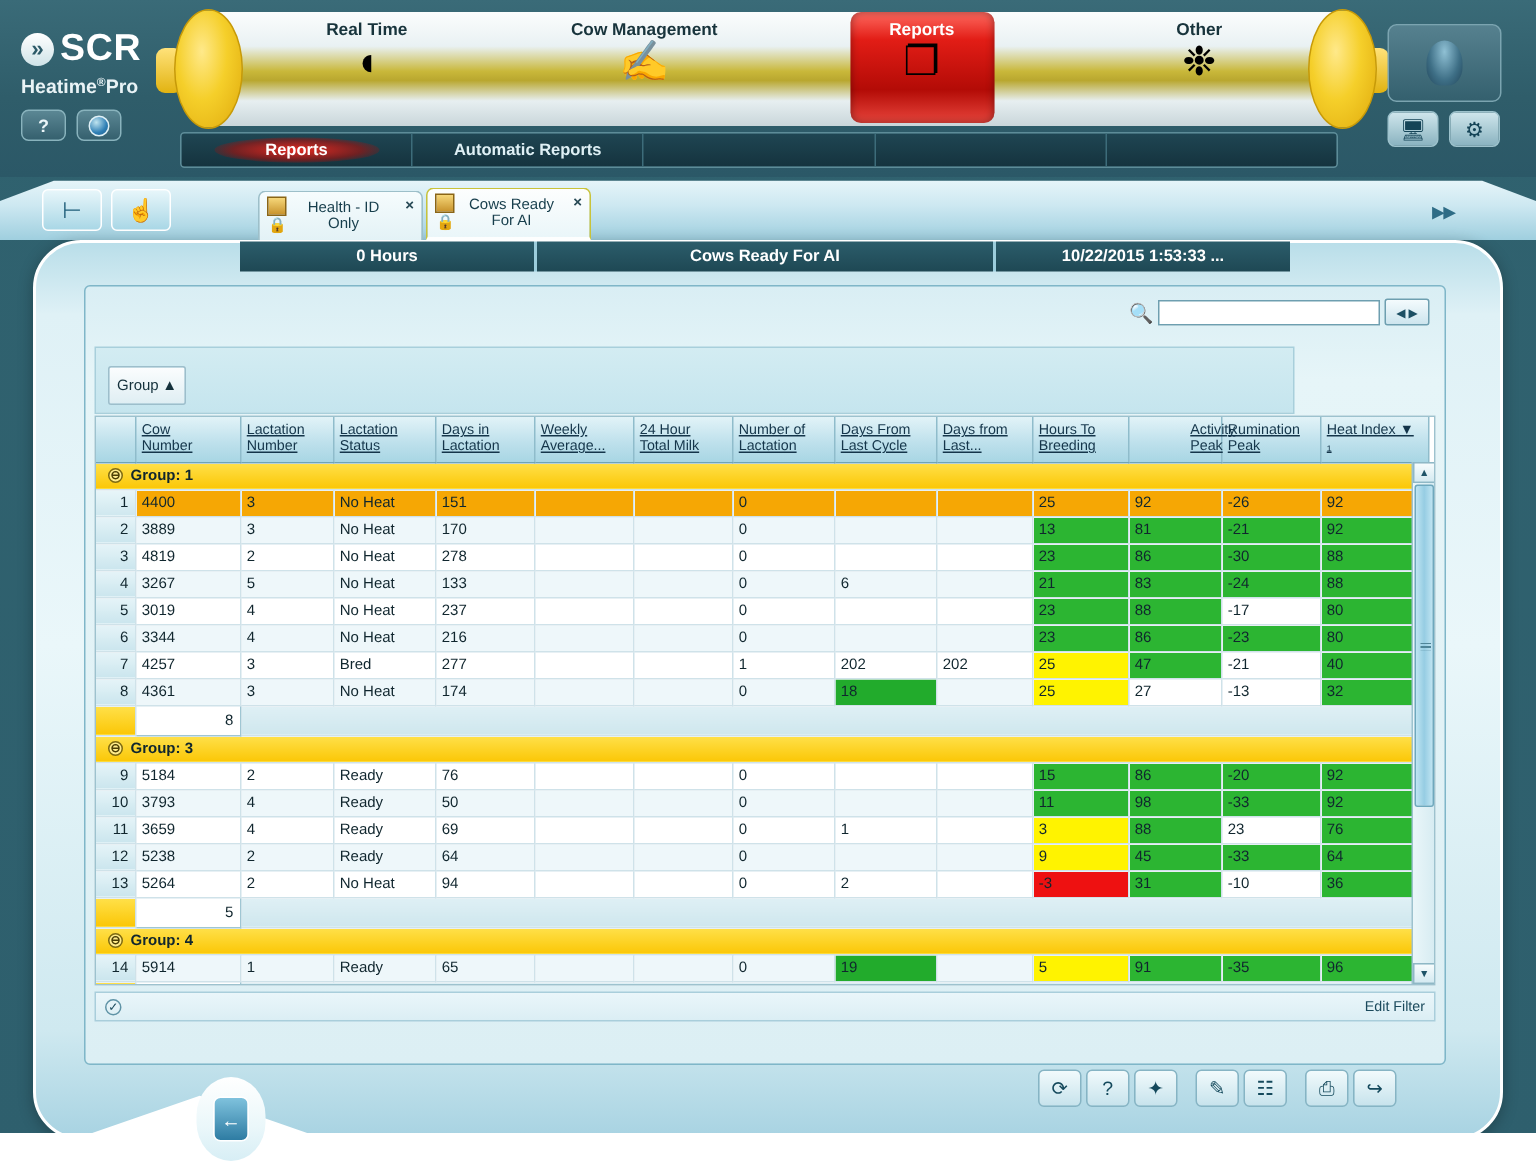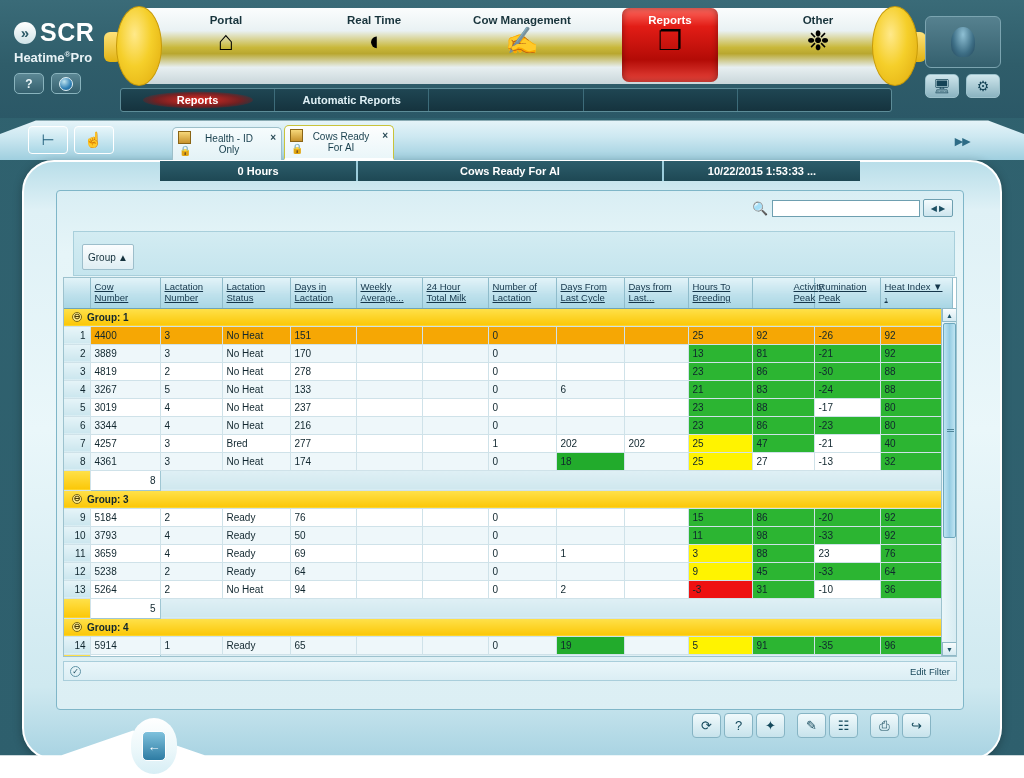--- a/index.html
+++ b/index.html
@@ -215,21 +215,21 @@
     font-family: "Liberation Sans", sans-serif; color: #123;
   }
   .srch-nav {
     width: 30px; height: 18px; border: 1px solid #6e9fb0; border-radius: 2px;
     background: linear-gradient(180deg,#f4fbfd 0%, #cde5ee 100%);
     display: flex; align-items: center; justify-content: center; gap: 2px;
     font-size: 8px; color: #1c4f63; cursor: pointer;
   }
 
   .groupband {
-    position: absolute; left: 16px; top: 40px; width: 882px; height: 45px;
+    position: absolute; left: 6px; top: 40px; width: 800px; height: 45px;
     background: linear-gradient(180deg,#d3ecf2 0%, #c5e5ee 100%);
     border: 1px solid #a8cfdb;
     text-align: center;
   }
   .groupchip {
     position: absolute; left: 8px; top: 12px; width: 52px; height: 26px;
     background: linear-gradient(180deg,#fbfdfe 0%, #dfeef3 100%);
     border: 1px solid #9dbecb; border-radius: 2px;
     display: flex; align-items: center; justify-content: space-between;
     padding: 0 5px; font-size: 10px; color: #15313c; cursor: pointer;
@@ -384,24 +384,20 @@
       </div>
     </div>
 
     <div class="cyl-wrap">
       <div class="cyl-knob left"></div>
       <div class="cyl-knob right"></div>
       <div class="cyl-body"></div>
       <div class="cyl-cap left"></div>
       <div class="cyl-cap right"></div>
       <div class="navitems" id="navitems">
-          <div class="navitem">
-            <div class="nlabel">Portal</div>
-            <div class="nicon">⌂</div>
-          </div>
           <div class="navitem">
             <div class="nlabel">Real Time</div>
             <div class="nicon">◖</div>
           </div>
           <div class="navitem">
             <div class="nlabel">Cow Management</div>
             <div class="nicon">✍</div>
           </div>
           <div class="navitem active">
             <div class="nlabel">Reports</div>

